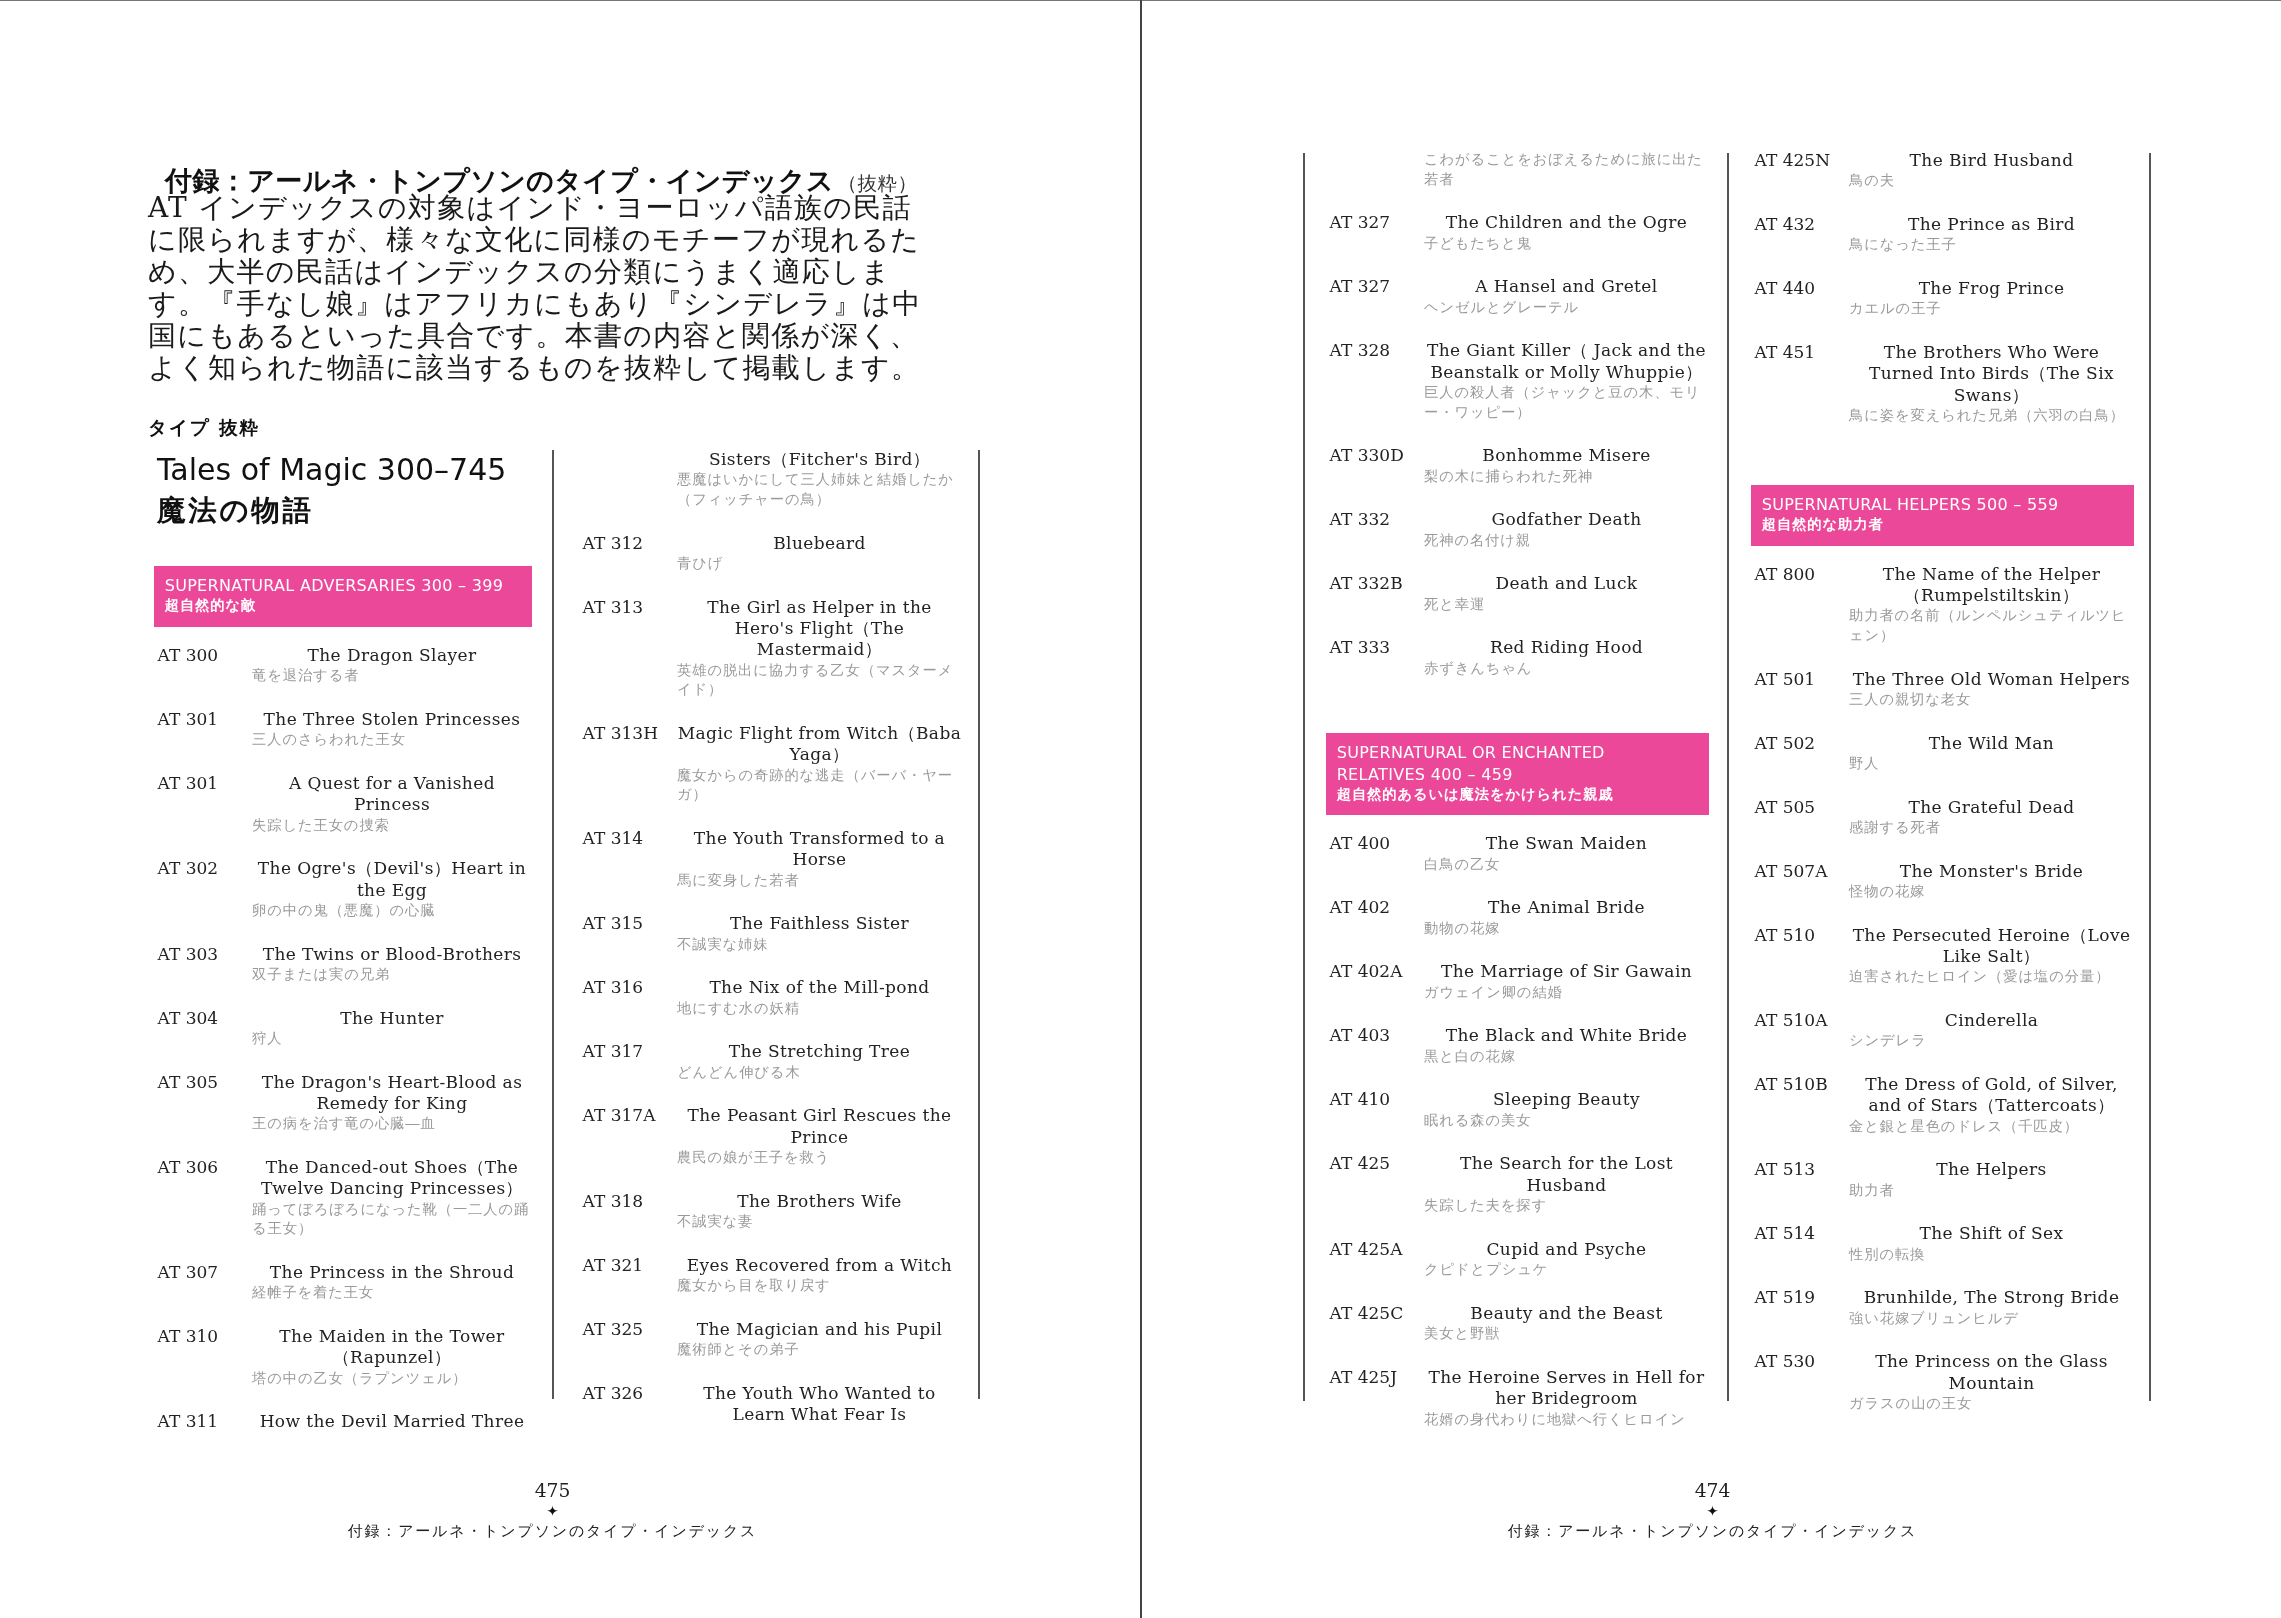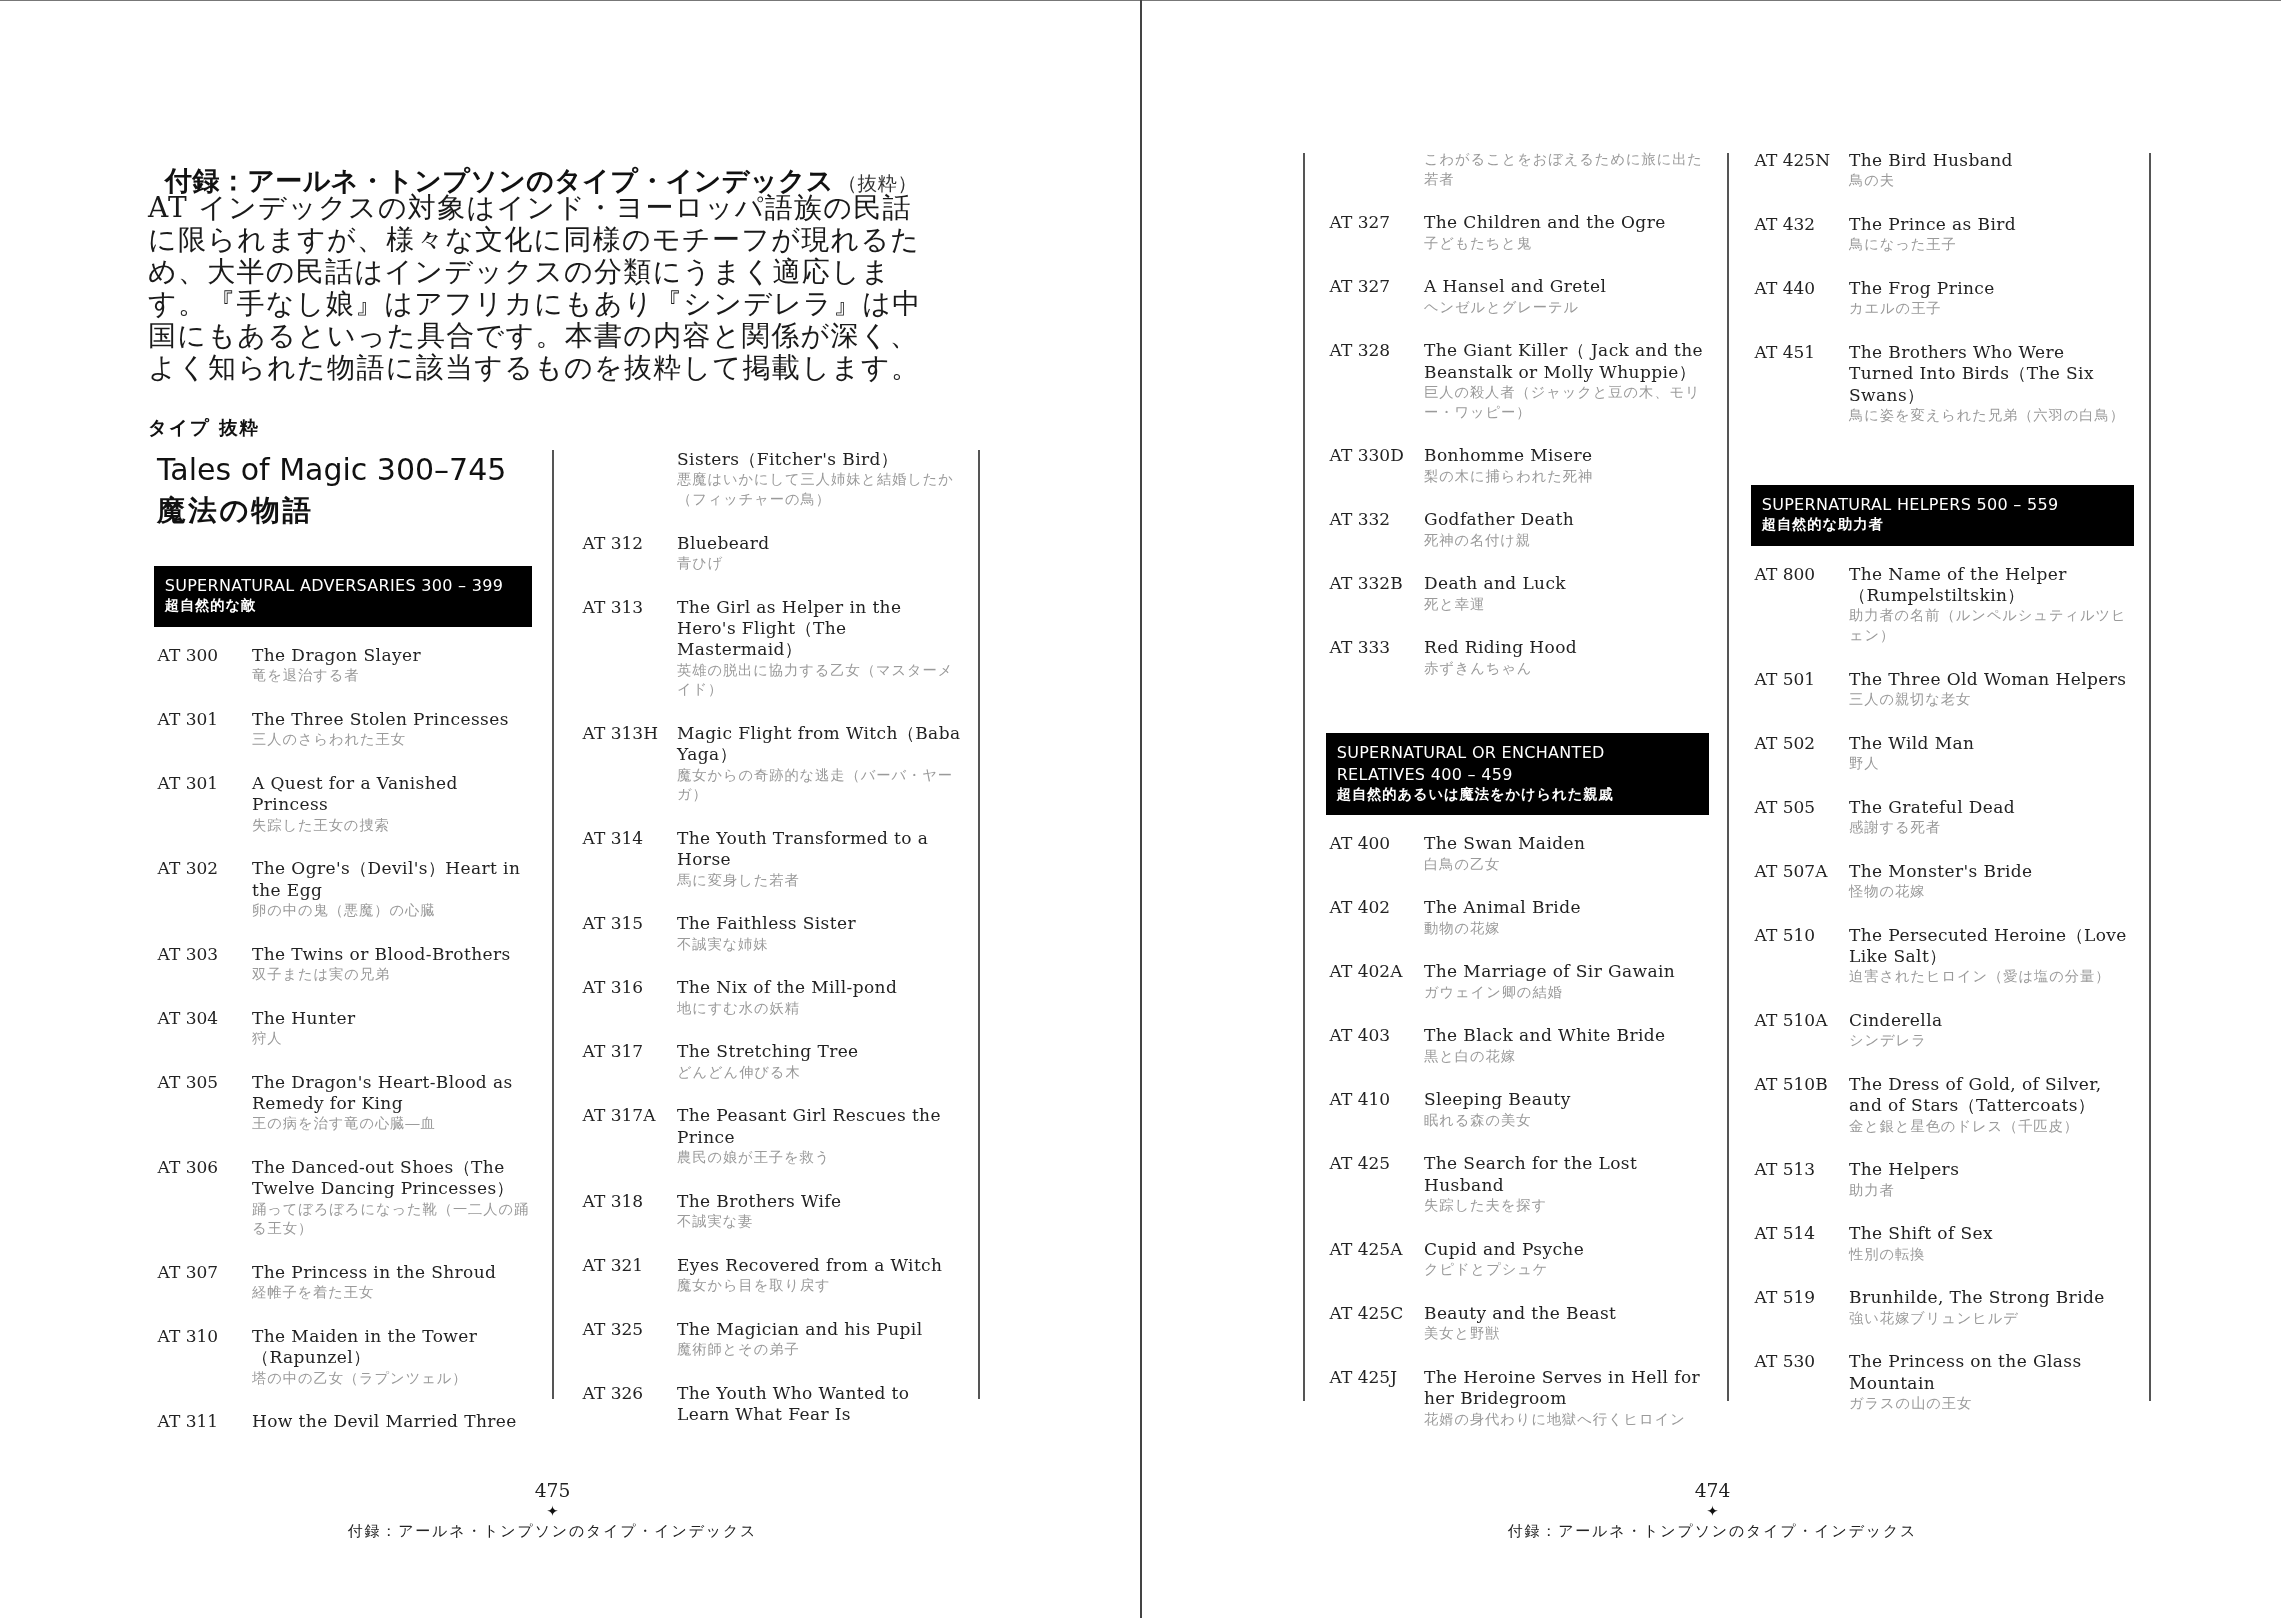--- a/index.html
+++ b/index.html
@@ -19,28 +19,28 @@
   .intro { position: absolute; left: 148px; top: 192px; width: 793px; font-size: 28px; line-height: 32px; color: #1a1a1a; letter-spacing: 1.3px; }
 
   .excerpt-label { position: absolute; left: 148px; top: 415px; font-family: "DejaVu Sans", sans-serif; font-weight: bold; font-size: 18.7px; color: #111; letter-spacing: 1.8px; }
 
   .tales-title { position: absolute; left: 157px; top: 449px; font-family: "DejaVu Sans", "Liberation Sans", sans-serif; font-size: 30px; line-height: 41px; color: #111; font-weight: 500; }
   .tales-title .ja { font-weight: bold; font-size: 28.5px; letter-spacing: 2.7px; }
 
   .col { position: absolute; }
   .vrule { position: absolute; width: 1.8px; background: #555; }
 
-  .section-box { background: #000000; color: #fff; font-family: "DejaVu Sans", "Liberation Sans", sans-serif; padding: 9px 10.7px 10.7px 10.7px; margin: 0 0 18px 0; }
+  .section-box { background: #ec4899; color: #fff; font-family: "DejaVu Sans", "Liberation Sans", sans-serif; padding: 9px 10.7px 10.7px 10.7px; margin: 0 0 18px 0; }
   .section-box .en { font-size: 16px; line-height: 21.4px; letter-spacing: 0.3px; }
   .section-box .ja { font-size: 14.3px; line-height: 19.6px; font-weight: bold; letter-spacing: 0.9px; }
 
   .entry { display: flex; margin-bottom: 23px; }
   .entry .code { width: 98px; flex: none; font-size: 17px; line-height: 21.4px; color: #222; padding-left: 3.6px; white-space: nowrap; }
   .entry .body { flex: 1; }
-  .entry .en { font-size: 17px; line-height: 21.4px; color: #222; letter-spacing: 0.4px; }
+  .entry .en { font-size: 17px; line-height: 21.4px; color: #222; letter-spacing: 0.4px; text-align: center; }
   .entry .ja { font-size: 14.3px; line-height: 19.6px; color: #9a9a9a; letter-spacing: 0.9px; }
   .cont .code { visibility: hidden; }
 
   .folio { position: absolute; width: 535px; text-align: center; }
   .folio .num { font-size: 18.7px; color: #222; line-height: 23px; }
   .folio .star { font-size: 14.3px; color: #111; line-height: 18px; }
   .folio .runhead { font-size: 15px; color: #222; letter-spacing: 1.8px; line-height: 23px; }
 </style>
 </head>
 <body>

